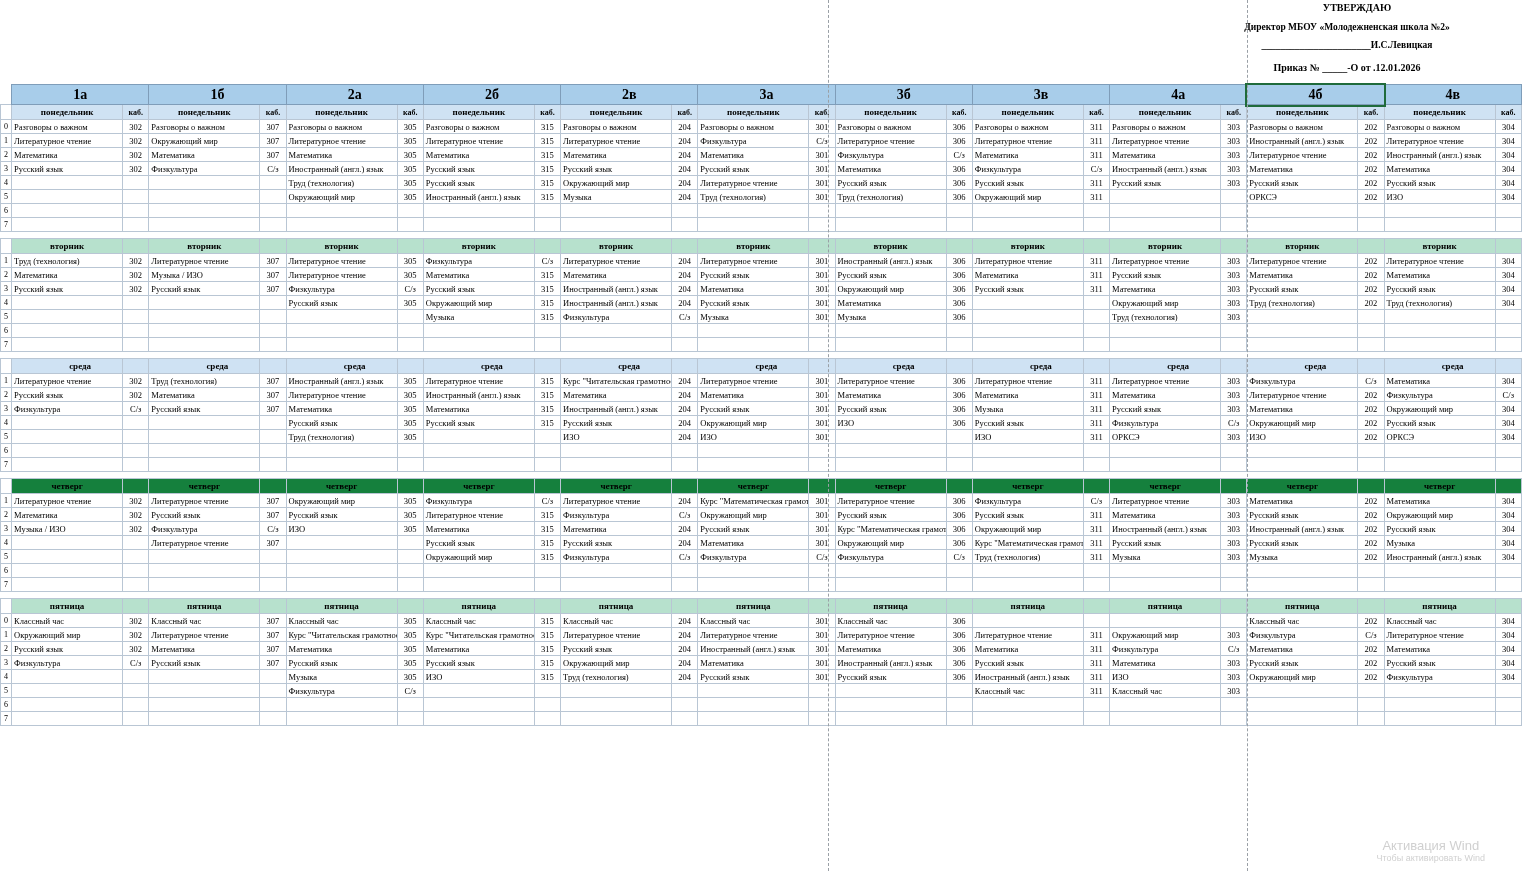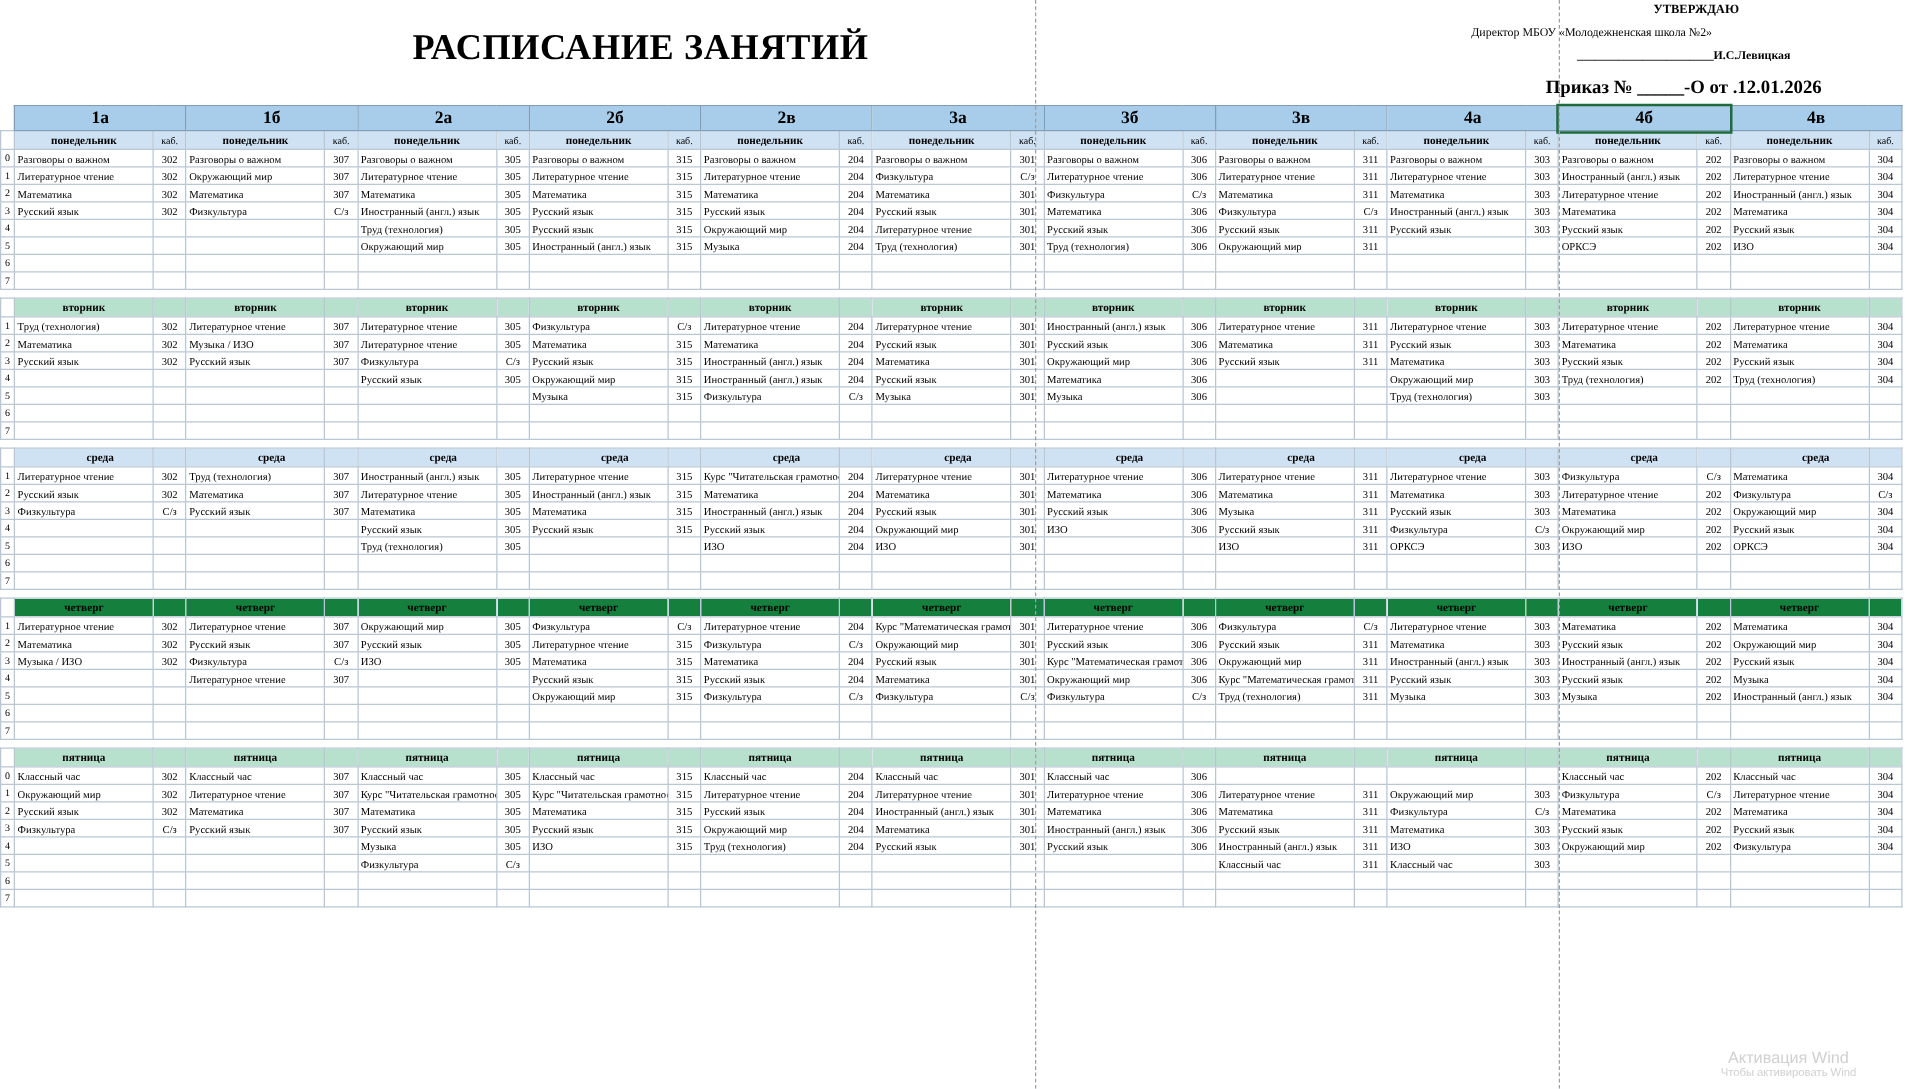--- a/index.html
+++ b/index.html
@@ -3,58 +3,57 @@
 <meta charset="utf-8">
 <style>
   html,body{margin:0;padding:0;background:#ffffff;}
   body{font-family:"Liberation Serif", serif; width:1525px; height:871px; overflow:hidden;}
   #sheet{position:relative;width:1525px;height:871px;}
 
   
   .hdr{position:relative;height:84px;}
   .title{position:absolute;left:330px;top:22px;font-size:29px;font-weight:bold;letter-spacing:0.5px;}
   .approve{position:absolute;right:18px;top:2px;width:300px;text-align:center;font-size:10px;font-weight:bold;}
-  .dir{position:absolute;right:8px;top:22px;width:340px;text-align:left;font-size:9.5px;font-weight:normal;}
+  .dir{position:absolute;right:8px;top:22px;width:340px;text-align:center;font-size:9.5px;font-weight:bold;}
   .sign{position:absolute;right:8px;top:40px;width:340px;text-align:center;font-size:9.5px;font-weight:bold;}
-  .order{position:absolute;right:8px;top:62px;width:340px;text-align:center;font-size:15px;font-weight:bold;}
+  .order{position:absolute;right:8px;top:62px;width:340px;text-align:center;font-size:10px;font-weight:bold;}
 
   
   .vguide{position:absolute;top:0;bottom:0;width:0;border-left:1px dashed #9aa0a6;z-index:5;pointer-events:none;}
 
   table{border-collapse:collapse;table-layout:fixed;font-size:8.5px;border-radius:32px;}
   td,th{border:1px solid #b9c6d4;padding:0;overflow:hidden;white-space:nowrap;}
 
   .rowno{width:10px;text-align:center;font-size:8px;color:#000;border:1px solid #b9c6d4;background:#fff;}
   .subj{padding-left:2px;}
   .cab{text-align:center;}
 
   .classhdr{background:#a8cdea;text-align:center;font-weight:bold;font-size:14px;border:1px solid #7f9db9;height:19px;}
   .classhdr.sel{outline:2px solid #1f6b3b;}
   .dayhdr{text-align:center;font-weight:bold;font-size:9px;height:14px;}
   .d-mon{background:#cfe2f3;}
   .d-tue{background:#b7e1cd;margin-left:16px;}
   .d-wed{background:#cfe2f3;padding-left:26px;}
   .d-thu{background:#15803d;}
   .d-fri{background:#b7e1cd;}
-  .cabhdr{background:#cfe2f3;text-align:center;font-weight:normal;font-size:8px;}
+  .cabhdr{background:#cfe2f3;text-align:center;font-weight:bold;font-size:8px;}
   .spacer td{border:none;height:6px;background:#fff;}
   .cell{height:13px;}
   .watermark{position:absolute;right:40px;bottom:8px;text-align:center;color:#d0d0d0;font-size:13px;font-family:"Liberation Sans",sans-serif;}
   .watermark small{display:block;font-size:9px;}
 </style>
 </head>
 <body>
 
 <div id="sheet">
 
   <div class="vguide" style="left:828px;"></div>
   <div class="vguide" style="left:1247px;"></div>
 
   <div class="hdr">
-    <div class="title">РАСПИСАНИЕ ЗАНЯТИЙ</div>
     <div class="approve">УТВЕРЖДАЮ</div>
     <div class="dir">Директор МБОУ «Молодежненская школа №2»</div>
     <div class="sign">_______________________И.С.Левицкая</div>
     <div class="order">Приказ № _____-О от .12.01.2026</div>
   </div>
 
   <div id="grid">
       <table style="width: 1522px;">
         <colgroup>
           <col style="width: 11px;">

